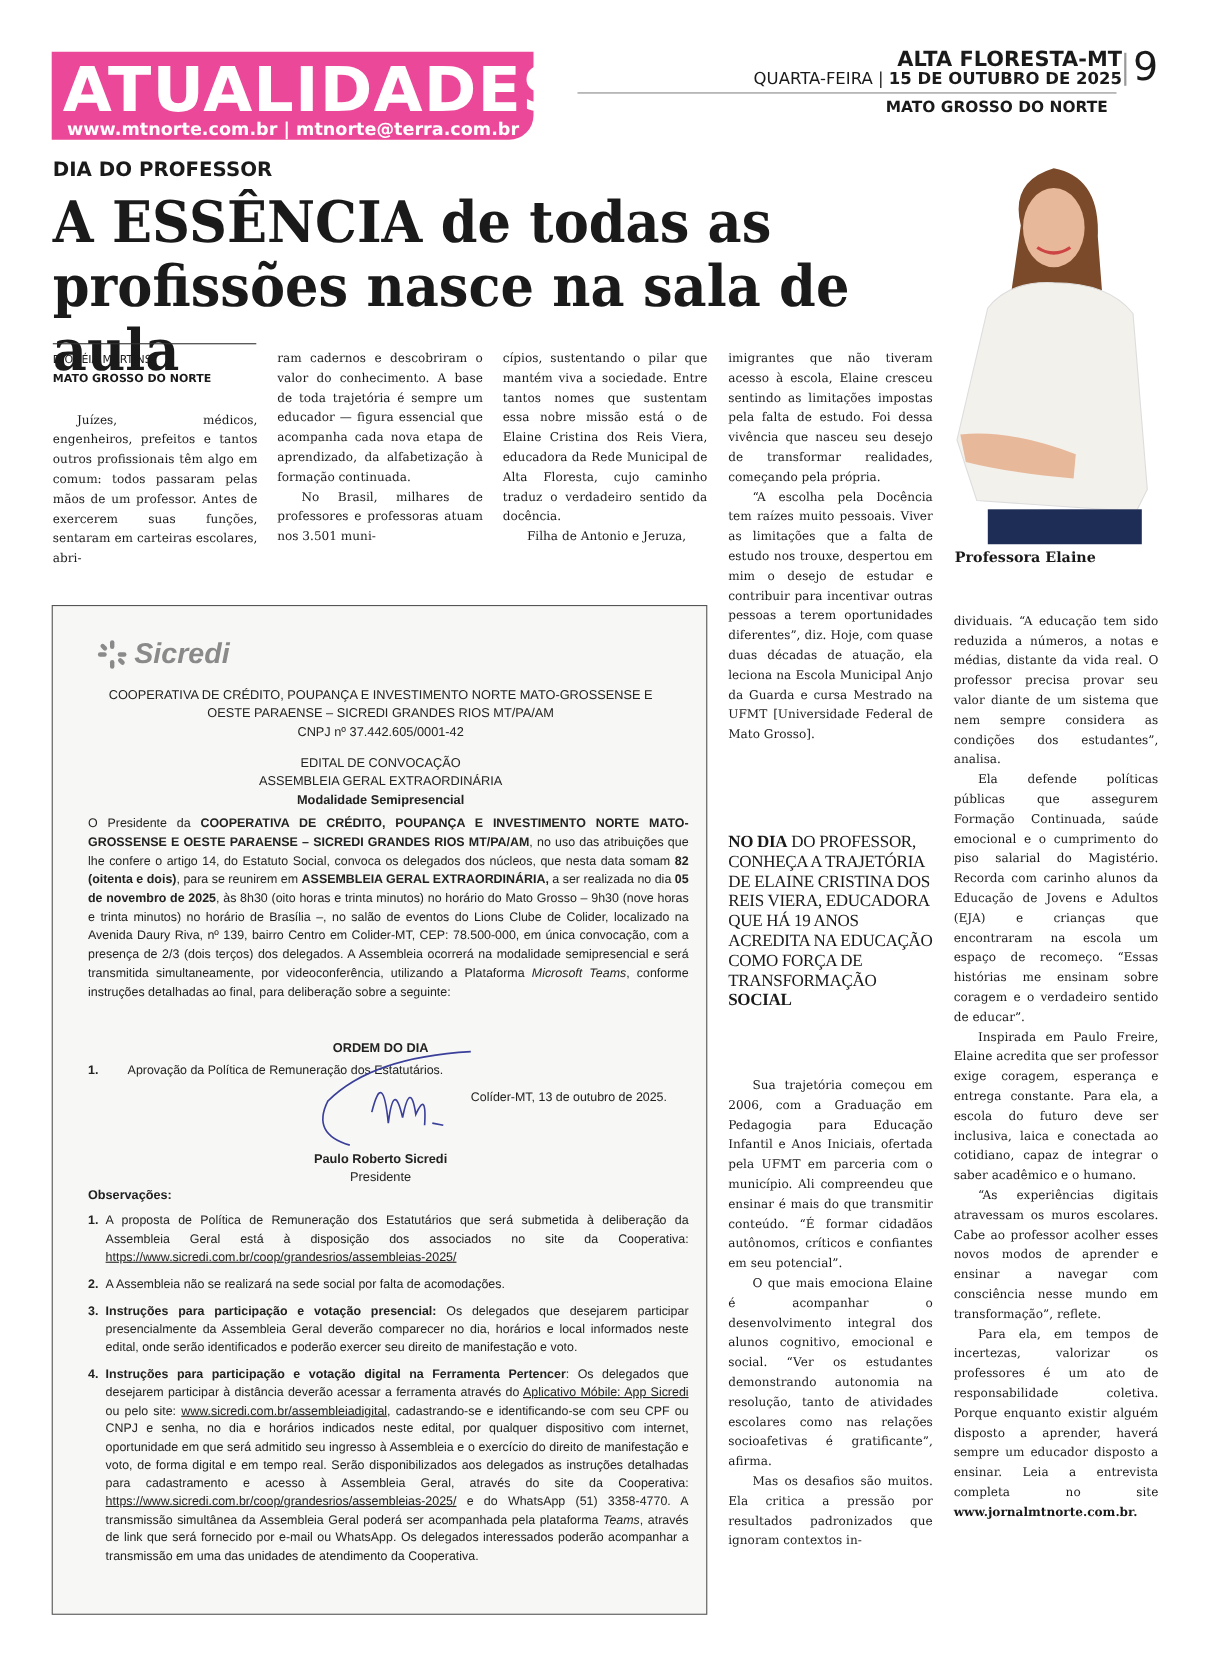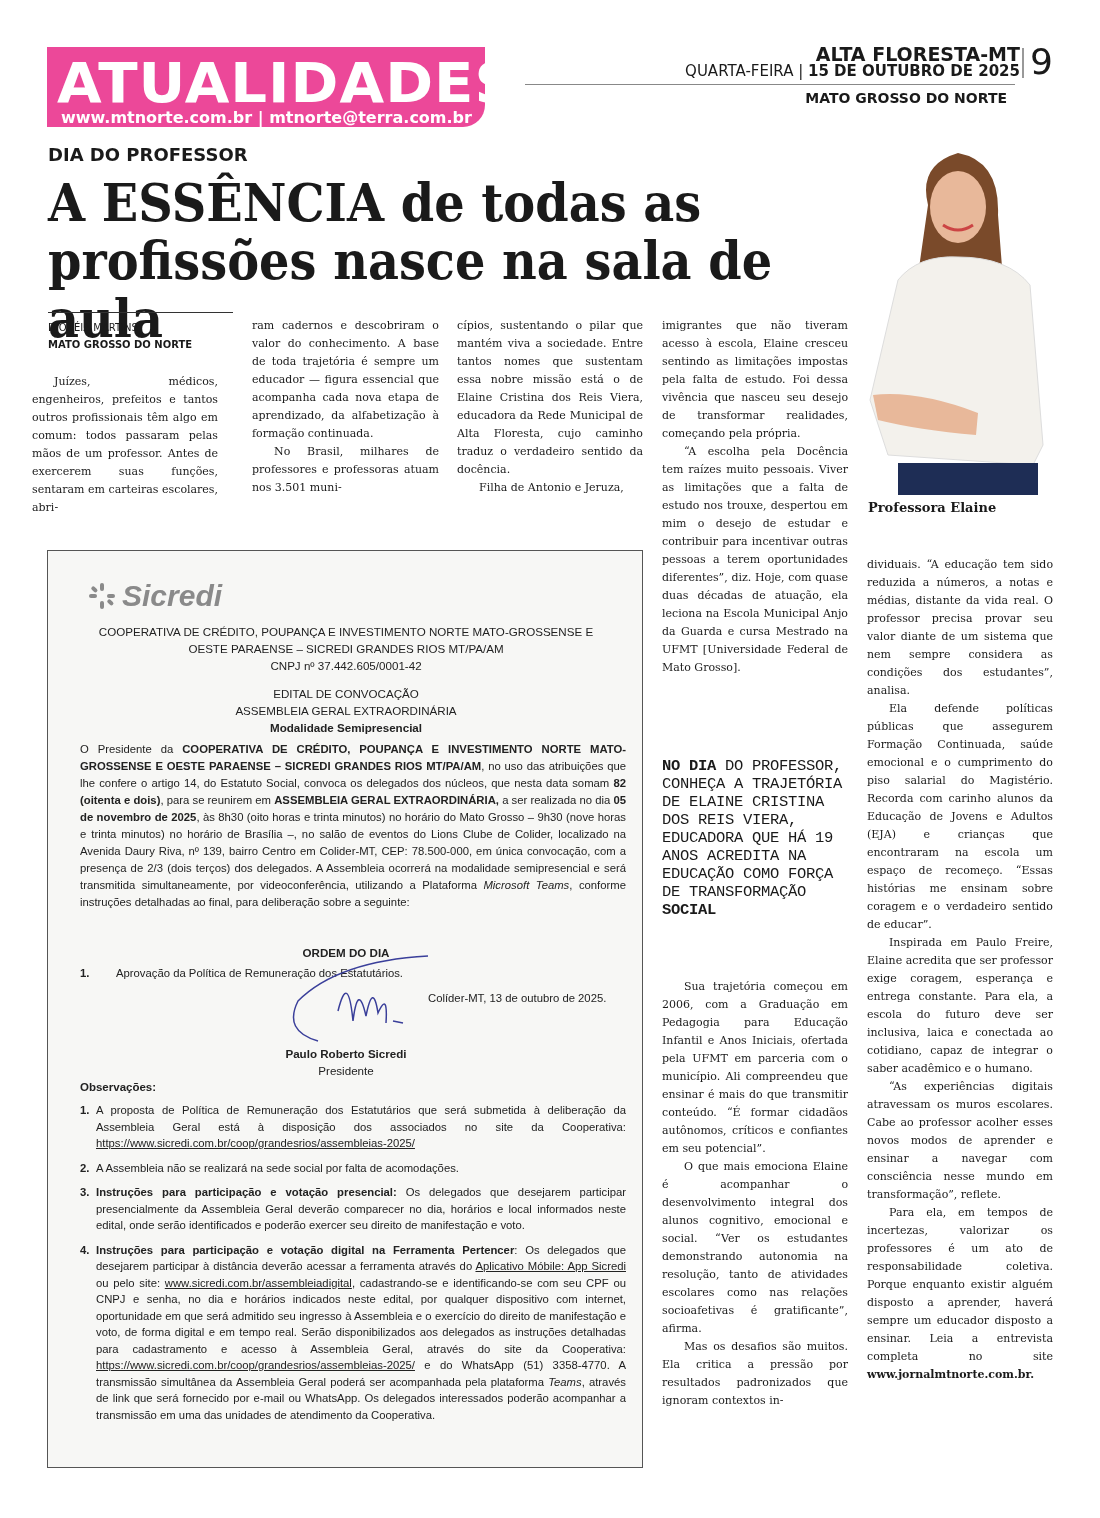--- a/index.html
+++ b/index.html
@@ -20,35 +20,35 @@
   
   .kicker{left:48px;top:144px;font-family:"DejaVu Sans",sans-serif;font-weight:900;font-size:18px;letter-spacing:0px;}
   .headline{left:48px;top:174px;width:820px;font-family:"DejaVu Serif",serif;font-weight:bold;font-size:52px;line-height:58px;transform:scaleX(0.92);transform-origin:left;}
   .rule{left:48px;top:312px;width:185px;height:1px;background:#333;}
   .byline{left:48px;top:319px;font-family:"DejaVu Sans",sans-serif;font-size:10px;line-height:17px;}
   .byline .reg{font-weight:900;}
   
   .col{font-family:"DejaVu Serif",serif;font-size:11px;line-height:18px;text-align:justify;hyphens:auto;}
   .col p{margin:0;text-indent:22px;}
   .col p.cont{text-indent:0;}
-  .c1{left:32px;top:373px;width:186px;}
+  .c1{left:48px;top:373px;width:186px;}
   .c2{left:252px;top:317px;width:187px;}
   .c3{left:457px;top:317px;width:186px;}
   .c4{left:662px;top:317px;width:186px;}
   .c4b{left:662px;top:978px;width:186px;}
   .c5{left:867px;top:556px;width:186px;}
-  .pullquote{left:662px;top:757px;width:190px;font-family:Liberation Mono, monospace;font-size:15.5px;line-height:18px;text-transform:uppercase;letter-spacing:-0.3px;}
+  .pullquote{left:662px;top:757px;width:190px;font-family:Liberation Serif, serif;font-size:15.5px;line-height:18px;text-transform:uppercase;letter-spacing:-0.3px;}
   .pullquote b{font-weight:900;}
   
   .photo{left:858px;top:145px;width:200px;height:350px;}
   .caption{left:868px;top:500px;font-family:"DejaVu Serif",serif;font-weight:bold;font-size:13px;}
   
   .ad{left:47px;top:550px;width:596px;height:918px;border:1px solid #555;background:#f7f7f5;box-sizing:border-box;font-family:"Liberation Sans",sans-serif;color:#222;}
   .ad .logo{position:absolute;left:40px;top:28px;display:flex;align-items:center;gap:6px;color:#7a7a7a;}
-  .ad .logo-text{font-family:"Liberation Sans",sans-serif;font-style:italic;font-weight:bold;font-size:30px;color:#8a8a8a;}
+  .ad .logo-text{font-family:"Liberation Sans",sans-serif;font-style:italic;font-weight:bold;font-size:26px;color:#8a8a8a;}
   .ad .center{position:absolute;left:20px;width:556px;text-align:center;font-size:11.6px;line-height:17px;}
   .ad .orgname{top:72px;}
   .ad .cnpj{top:106px;}
   .ad .edital{top:134px;}
   .ad .para{position:absolute;left:32px;width:546px;font-size:11.3px;line-height:17px;text-align:justify;}
   .ad .intro{top:190px;}
   .ad .ordem{top:393px;font-weight:bold;}
   .ad .item1{position:absolute;left:32px;top:416px;font-size:11.3px;}
   .ad .item1 .num{display:inline-block;width:36px;font-weight:bold;}
   .ad .place{position:absolute;left:380px;top:441px;font-size:11.3px;}

